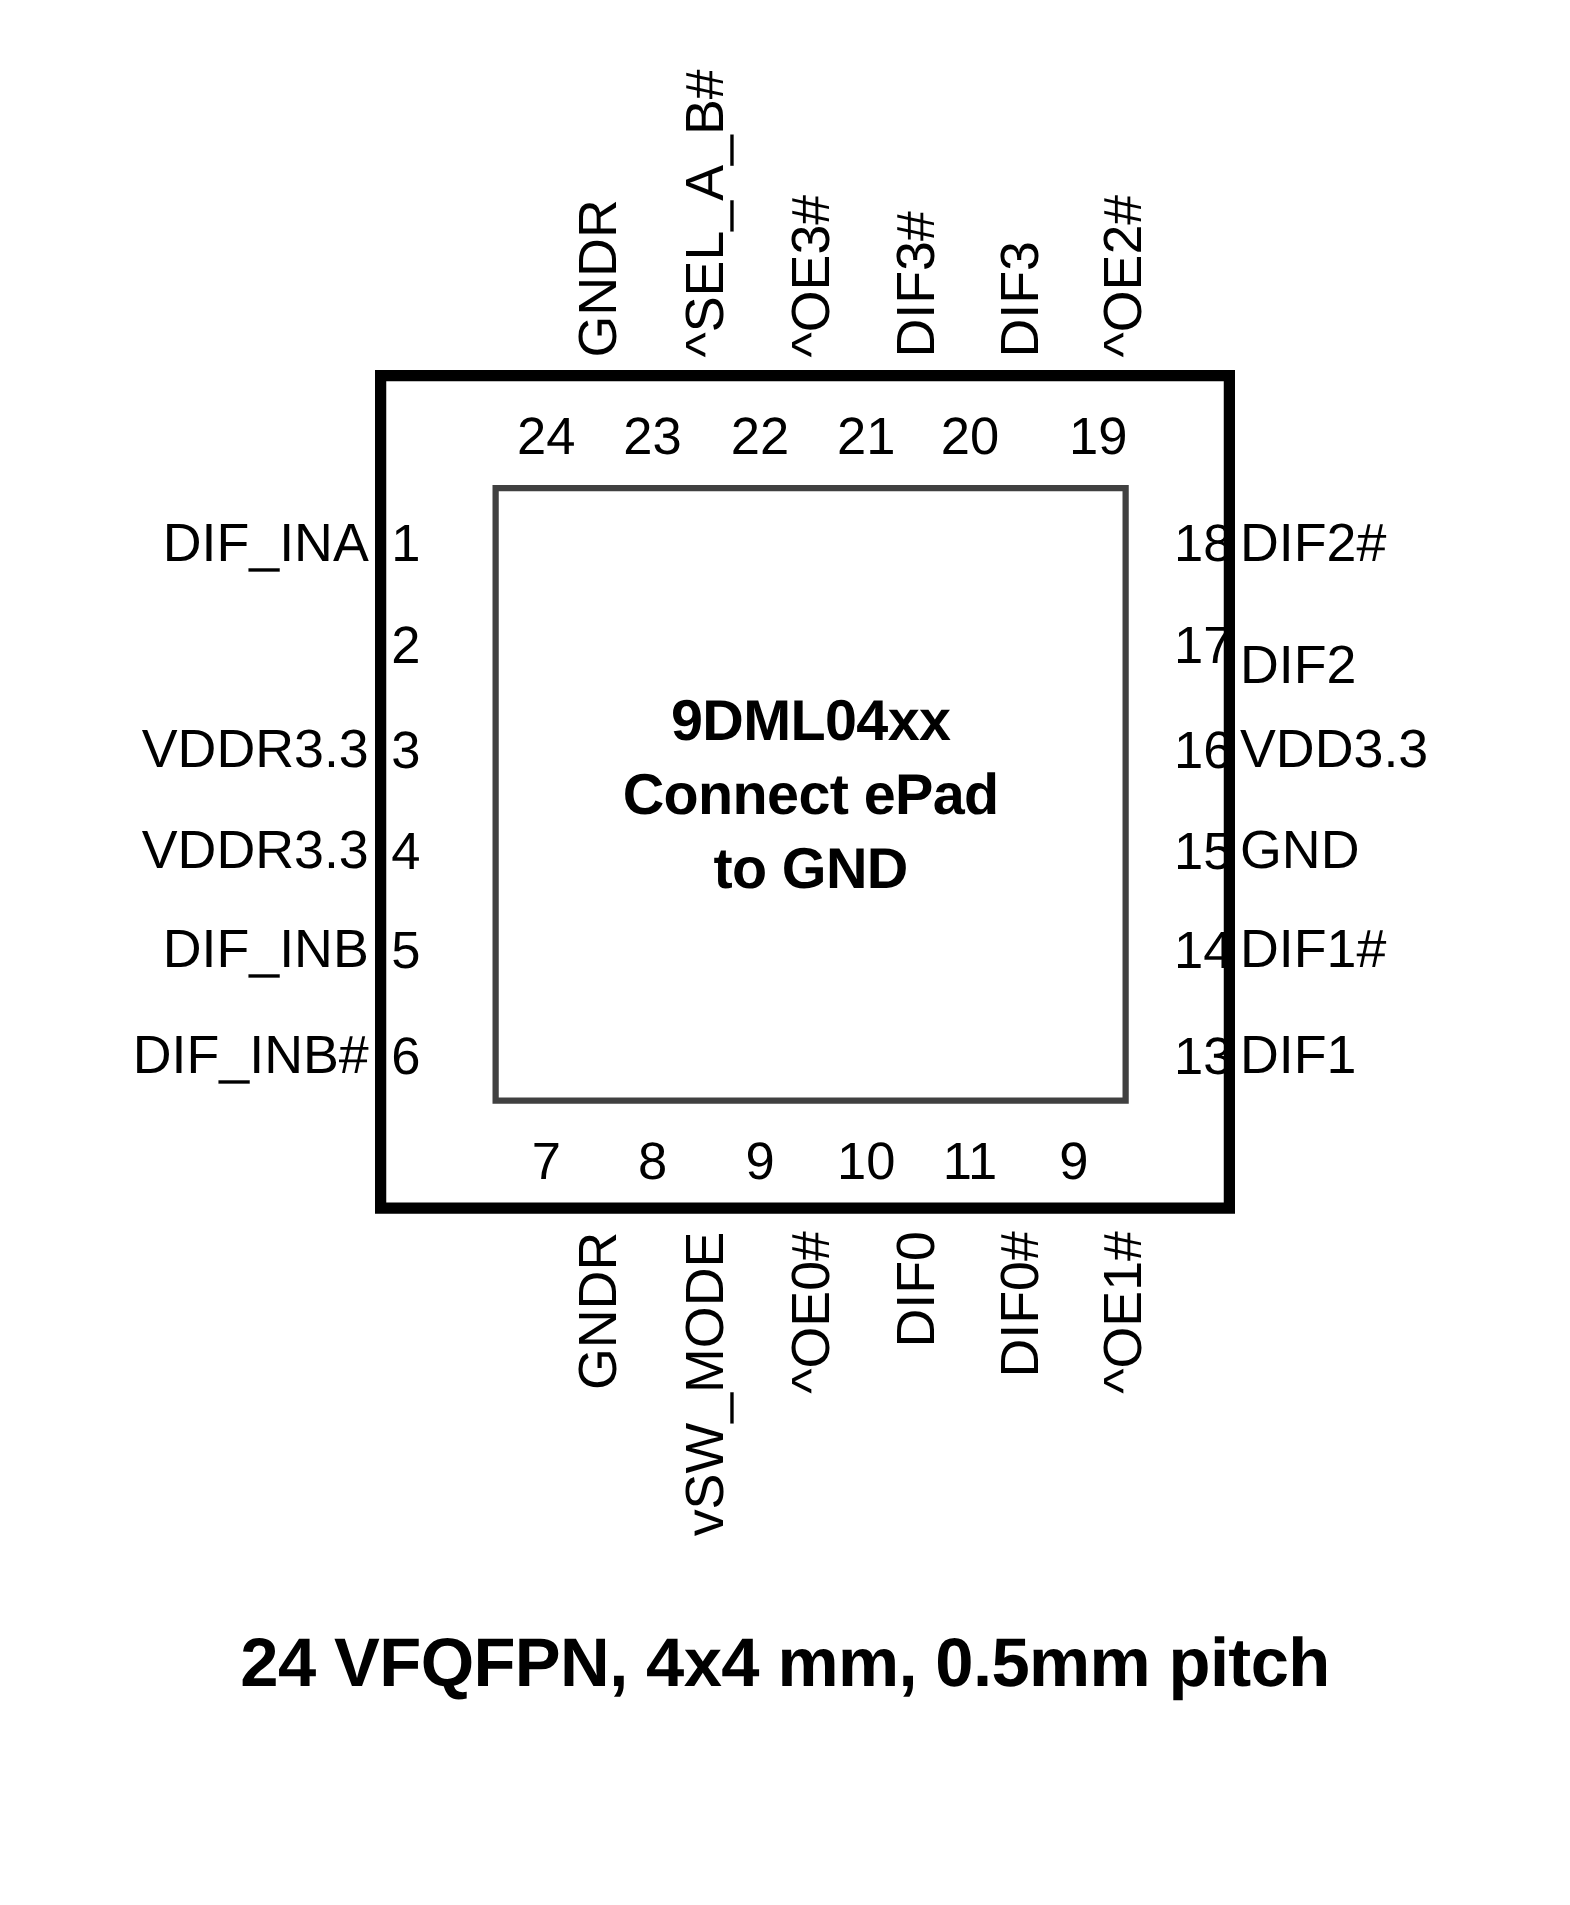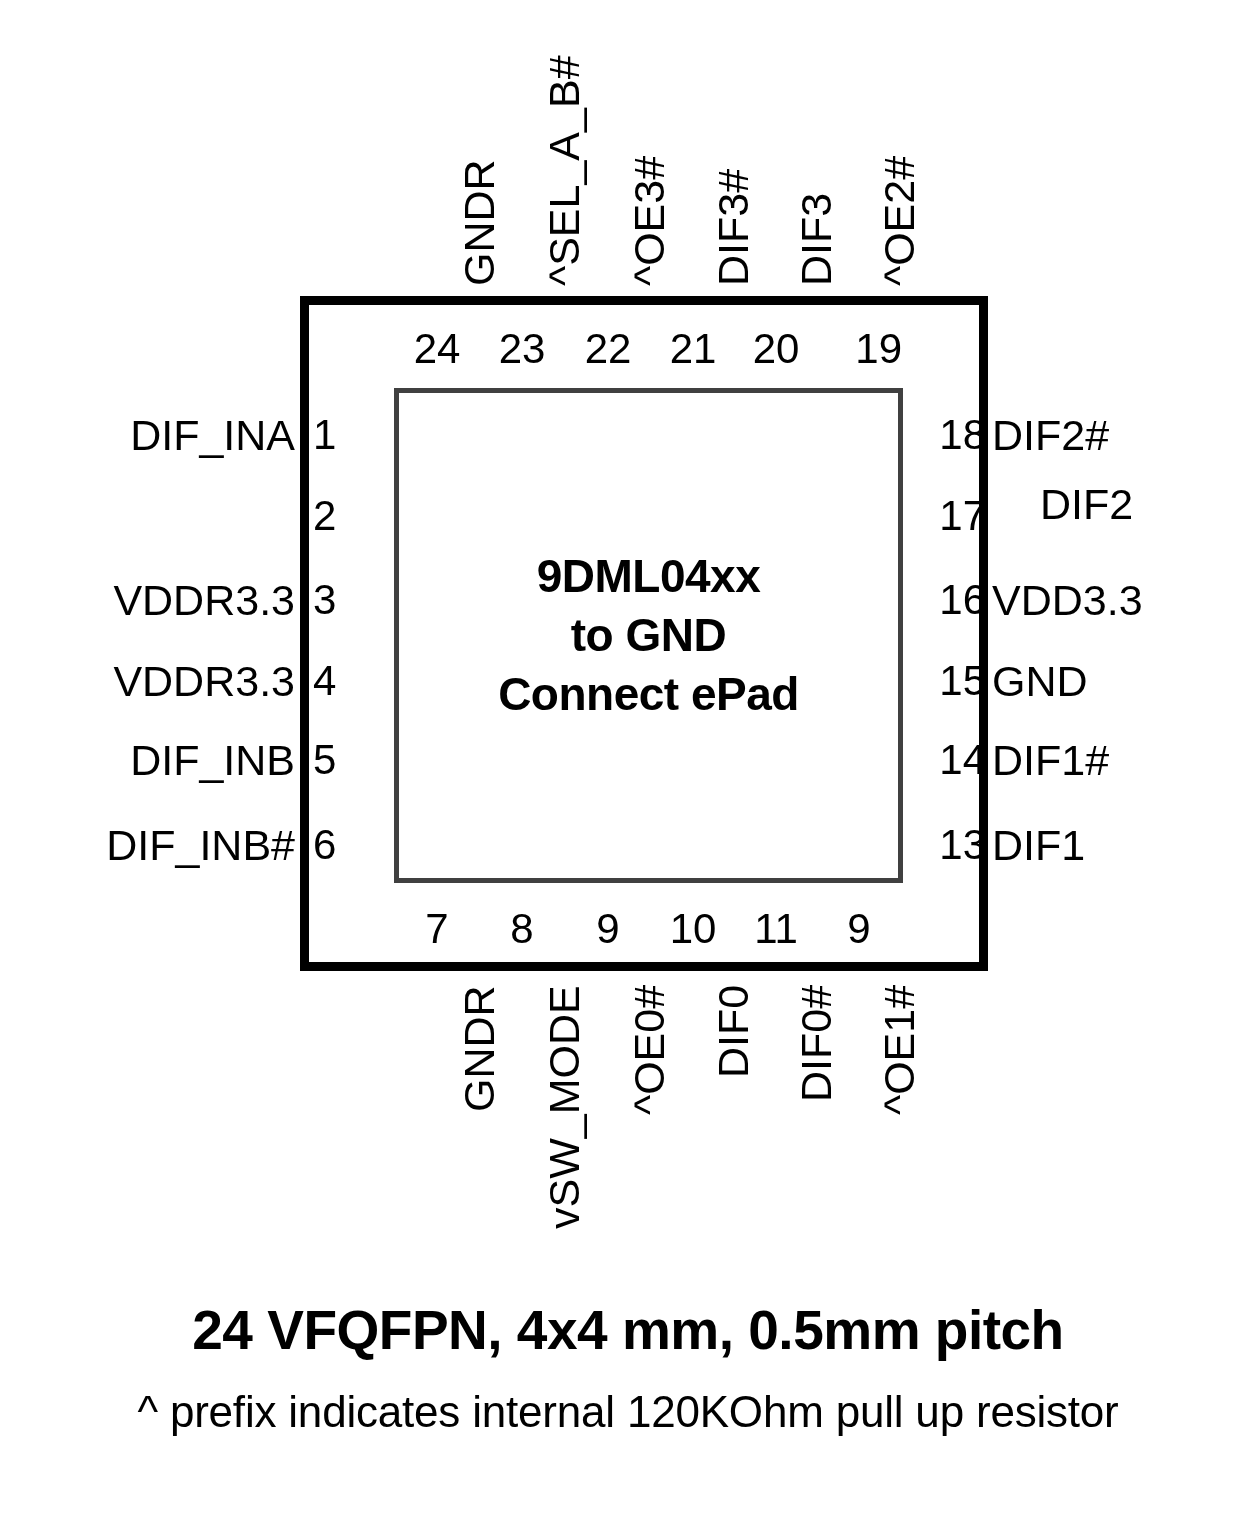--- a/index.html
+++ b/index.html
@@ -153,22 +153,22 @@
 </style>
 </head>
 <body>
 
 <div id="page">
 
   <div id="chip-body"></div>
 
   <div id="epad-box">
     <div class="epad-line">9DML04xx</div>
+    <div class="epad-line">Connect ePad</div>
     <div class="epad-line">to GND</div>
-    <div class="epad-line">Connect ePad</div>
   </div>
 
   <div class="pin-num pin-num-top" style="left:394px;">24</div>
   <div class="pin-num pin-num-top" style="left:479px;">23</div>
   <div class="pin-num pin-num-top" style="left:565px;">22</div>
   <div class="pin-num pin-num-top" style="left:650px;">21</div>
   <div class="pin-num pin-num-top" style="left:733px;">20</div>
   <div class="pin-num pin-num-top" style="left:816px;text-align:right;">19</div>
 
   <div class="vlabel vlabel-top" style="left:458px;  top:286px;">GNDR</div>
@@ -192,21 +192,21 @@
   <div class="side-label side-label-left" style="top:845px;">DIF_INB#</div>
 
   <div class="pin-num pin-num-right" style="top:435px;">18</div>
   <div class="pin-num pin-num-right" style="top:516px;">17</div>
   <div class="pin-num pin-num-right" style="top:600px;">16</div>
   <div class="pin-num pin-num-right" style="top:681px;">15</div>
   <div class="pin-num pin-num-right" style="top:760px;">14</div>
   <div class="pin-num pin-num-right" style="top:845px;">13</div>
 
   <div class="side-label side-label-right" style="top:435px;">DIF2#</div>
-  <div class="side-label side-label-right" style="top:504px;margin-left:48px;">DIF2</div>
+  <div class="side-label side-label-right" style="top:533px;">DIF2</div>
   <div class="side-label side-label-right" style="top:600px;">VDD3.3</div>
   <div class="side-label side-label-right" style="top:681px;">GND</div>
   <div class="side-label side-label-right" style="top:760px;">DIF1#</div>
   <div class="side-label side-label-right" style="top:845px;">DIF1</div>
 
   <div class="pin-num pin-num-bottom" style="left:394px;">7</div>
   <div class="pin-num pin-num-bottom" style="left:479px;">8</div>
   <div class="pin-num pin-num-bottom" style="left:565px;">9</div>
   <div class="pin-num pin-num-bottom" style="left:650px;">10</div>
   <div class="pin-num pin-num-bottom" style="left:733px;">11</div>
@@ -214,15 +214,14 @@
   <div class="pin-num pin-num-bottom" style="left:816px;">9</div>
 
   <div class="vlabel vlabel-bottom" style="left: 458px; top: 1112px;">GNDR</div>
   <div class="vlabel vlabel-bottom" style="left: 543px; top: 1229px;">vSW_MODE</div>
   <div class="vlabel vlabel-bottom" style="left: 628px; top: 1115px;">^OE0#</div>
   <div class="vlabel vlabel-bottom" style="left: 712px; top: 1078px;">DIF0</div>
   <div class="vlabel vlabel-bottom" style="left: 795px; top: 1102px;">DIF0#</div>
   <div class="vlabel vlabel-bottom" style="left: 878px; top: 1115px;">^OE1#</div>
 
   <div id="caption-main">24 VFQFPN, 4x4 mm, 0.5mm pitch</div>
-  <div id="caption-pullup">^ prefix indicates internal 120KOhm pull up resistor</div>
 
 </div>
 
 </body></html>

